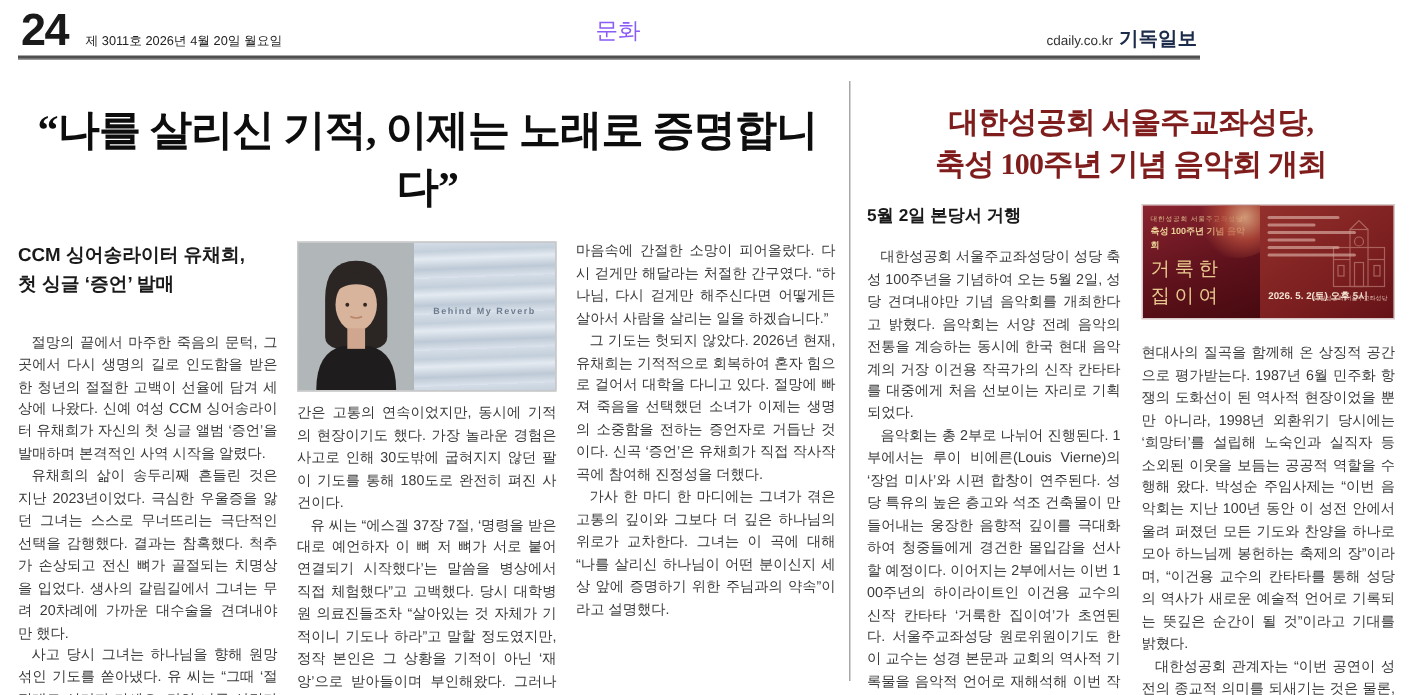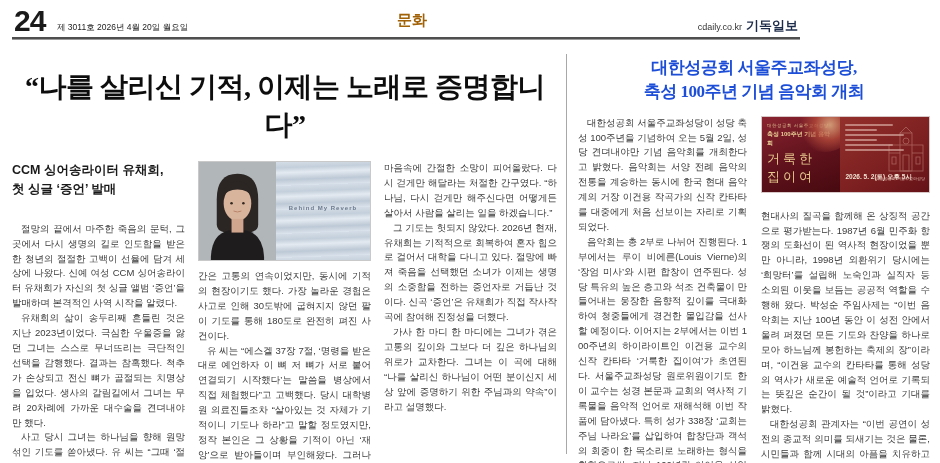--- a/index.html
+++ b/index.html
@@ -1,21 +1,21 @@
 <!DOCTYPE html>
 <html><head>
 <meta charset="utf-8">
 <style>
   * { margin:0; padding:0; box-sizing:border-box; }
   html,body { width:940px; height:463px; background:#ffffff; overflow:hidden;
     font-family:"Liberation Sans","DejaVu Sans",sans-serif; }
   .masthead { position:absolute; left:0; top:0; width:812px; height:42px; }
   .page-num { position:absolute; left:14px; top:4px; font-size:30px; font-weight:bold; color:#1a1a1a; letter-spacing:-1px; }
   .issue-info { position:absolute; left:57px; top:22px; font-size:8.5px; color:#222; }
-  .section-name { position:absolute; left:12px; right:0; top:11px; text-align:center; font-size:15px; color:#a16207; font-weight:700; }
+  .section-name { position:absolute; left:12px; right:0; top:11px; text-align:center; font-size:15px; color:#8b5cf6; font-weight:400; }
   .masthead-right { position:absolute; right:14px; top:17px; font-size:9px; color:#333; }
   .masthead-right .paper { font-size:13px; font-weight:bold; color:#1c2b4a; margin-left:4px; }
   .head-rule { position:absolute; left:12px; right:12px; top:37px; height:3px; background:#4f4f4f; border-bottom:1px solid #9a9a9a; }
 
   .article-left { position:absolute; left:12px; top:52px; width:546px; }
   .article-left h1 { font-family:"Liberation Serif","DejaVu Serif",serif; font-size:28px; font-weight:bold;
     color:#0d0d0d; text-align:center; letter-spacing:-0.5px; margin-top:16px; }
   .cols { display:flex; gap:13px; margin-top:17px; }
   .cols .col { width:173px; flex:none; }
   .subtitle { font-size:12.5px; font-weight:bold; color:#1a1a1a; line-height:1.55; margin-bottom:22px; }
@@ -25,22 +25,22 @@
   .photo { width:100%; height:100px; border:1px solid #c9c9c9; display:flex; margin-bottom:8px; background:#b3b7ba; }
   .photo .portrait { width:45%; height:100%; position:relative; background:linear-gradient(135deg,#bfc3c6,#a8adb0); overflow:hidden; }
   .photo .album { width:55%; height:100%; position:relative; overflow:hidden;
     background:repeating-linear-gradient(178deg,#d4dde7 0px,#c3cfdb 6px,#e4eaf1 11px,#bdc9d6 18px,#dbe3ec 24px); }
   .album-title { position:absolute; left:0; right:0; top:44%; text-align:center; font-size:6px; letter-spacing:1px;
     color:#6d7a8d; font-weight:bold; }
 
   .divider-v { position:absolute; left:566px; top:54px; height:400px; width:1px; background:#a8a8a8; }
 
   .article-right { position:absolute; left:578px; top:52px; width:352px; }
-  .article-right h2 { font-family:"Liberation Serif","DejaVu Serif",serif; font-size:17px; font-weight:bold;
-    color:#1d4ed8; text-align:center; line-height:1.4; letter-spacing:-0.5px; margin-top:4px; }
+  .article-right h2 { font-family:"Liberation Serif","DejaVu Serif",serif; font-size:20px; font-weight:bold;
+    color:#7f1d1d; text-align:center; line-height:1.4; letter-spacing:-0.5px; margin-top:16px; }
   .cols2 { display:flex; gap:14px; margin-top:12px; }
   .cols2 .col { width:169px; flex:none; }
   .subtitle2 { font-size:11.5px; font-weight:bold; color:#1a1a1a; margin-bottom:14px; }
 
   .poster { width:100%; height:77px; display:flex; margin-bottom:16px; border:1px solid #d8c8c8; }
   .poster-left { width:47%; height:100%; background:linear-gradient(160deg,#8a2430 0%,#5f121c 55%,#47090f 100%);
     position:relative; display:flex; flex-direction:column; justify-content:flex-end; padding:6px 5px; overflow:hidden; }
   .poster-swirl { position:absolute; right:-12px; top:-10px; width:55px; height:45px; border-radius:50%;
     background:radial-gradient(circle at 60% 40%, #e8b98a 0%, #b34a3a 35%, rgba(122,26,34,0) 70%); opacity:.8; }
   .poster-org { font-size:4.5px; color:#d9b98a; letter-spacing:0.5px; }
@@ -117,20 +117,21 @@
 <div class="divider-v"></div>
 
 <div class="article-right">
   <h2>
     <div>대한성공회 서울주교좌성당,</div>
     <div>축성 100주년 기념 음악회 개최</div>
   </h2>
   <div class="cols2">
 
     <div class="col">
+      <div class="subtitle2">5월 2일 본당서 거행</div>
       <p class="body">대한성공회 서울주교좌성당이 성당 축성 100주년을 기념하여 오는 5월 2일, 성당 견뎌내야만 기념 음악회를 개최한다고 밝혔다. 음악회는 서양 전례 음악의 전통을 계승하는 동시에 한국 현대 음악계의 거장 이건용 작곡가의 신작 칸타타를 대중에게 처음 선보이는 자리로 기획되었다.</p>
       <p class="body">음악회는 총 2부로 나뉘어 진행된다. 1부에서는 루이 비에른(Louis Vierne)의 ‘장엄 미사’와 시편 합창이 연주된다. 성당 특유의 높은 층고와 석조 건축물이 만들어내는 웅장한 음향적 깊이를 극대화하여 청중들에게 경건한 몰입감을 선사할 예정이다. 이어지는 2부에서는 이번 100주년의 하이라이트인 이건용 교수의 신작 칸타타 ‘거룩한 집이여’가 초연된다. 서울주교좌성당 원로위원이기도 한 이 교수는 성경 본문과 교회의 역사적 기록물을 음악적 언어로 재해석해 이번 작품에 담아냈다. 특히 성가 338장 ‘교회는 주님 나라요’를 삽입하여 합창단과 객석의 회중이 한 목소리로 노래하는 형식을 취함으로써, 지난 100년간 이어온 신앙 공동체의 일치감을 시각·청각적으로 재현할 계획이다.</p>
 
     </div>
 
     <div class="col">
       <div class="poster">
         <div class="poster-left">
           <div class="poster-swirl"></div>
           <div class="poster-org">대한성공회 서울주교좌성당</div>

